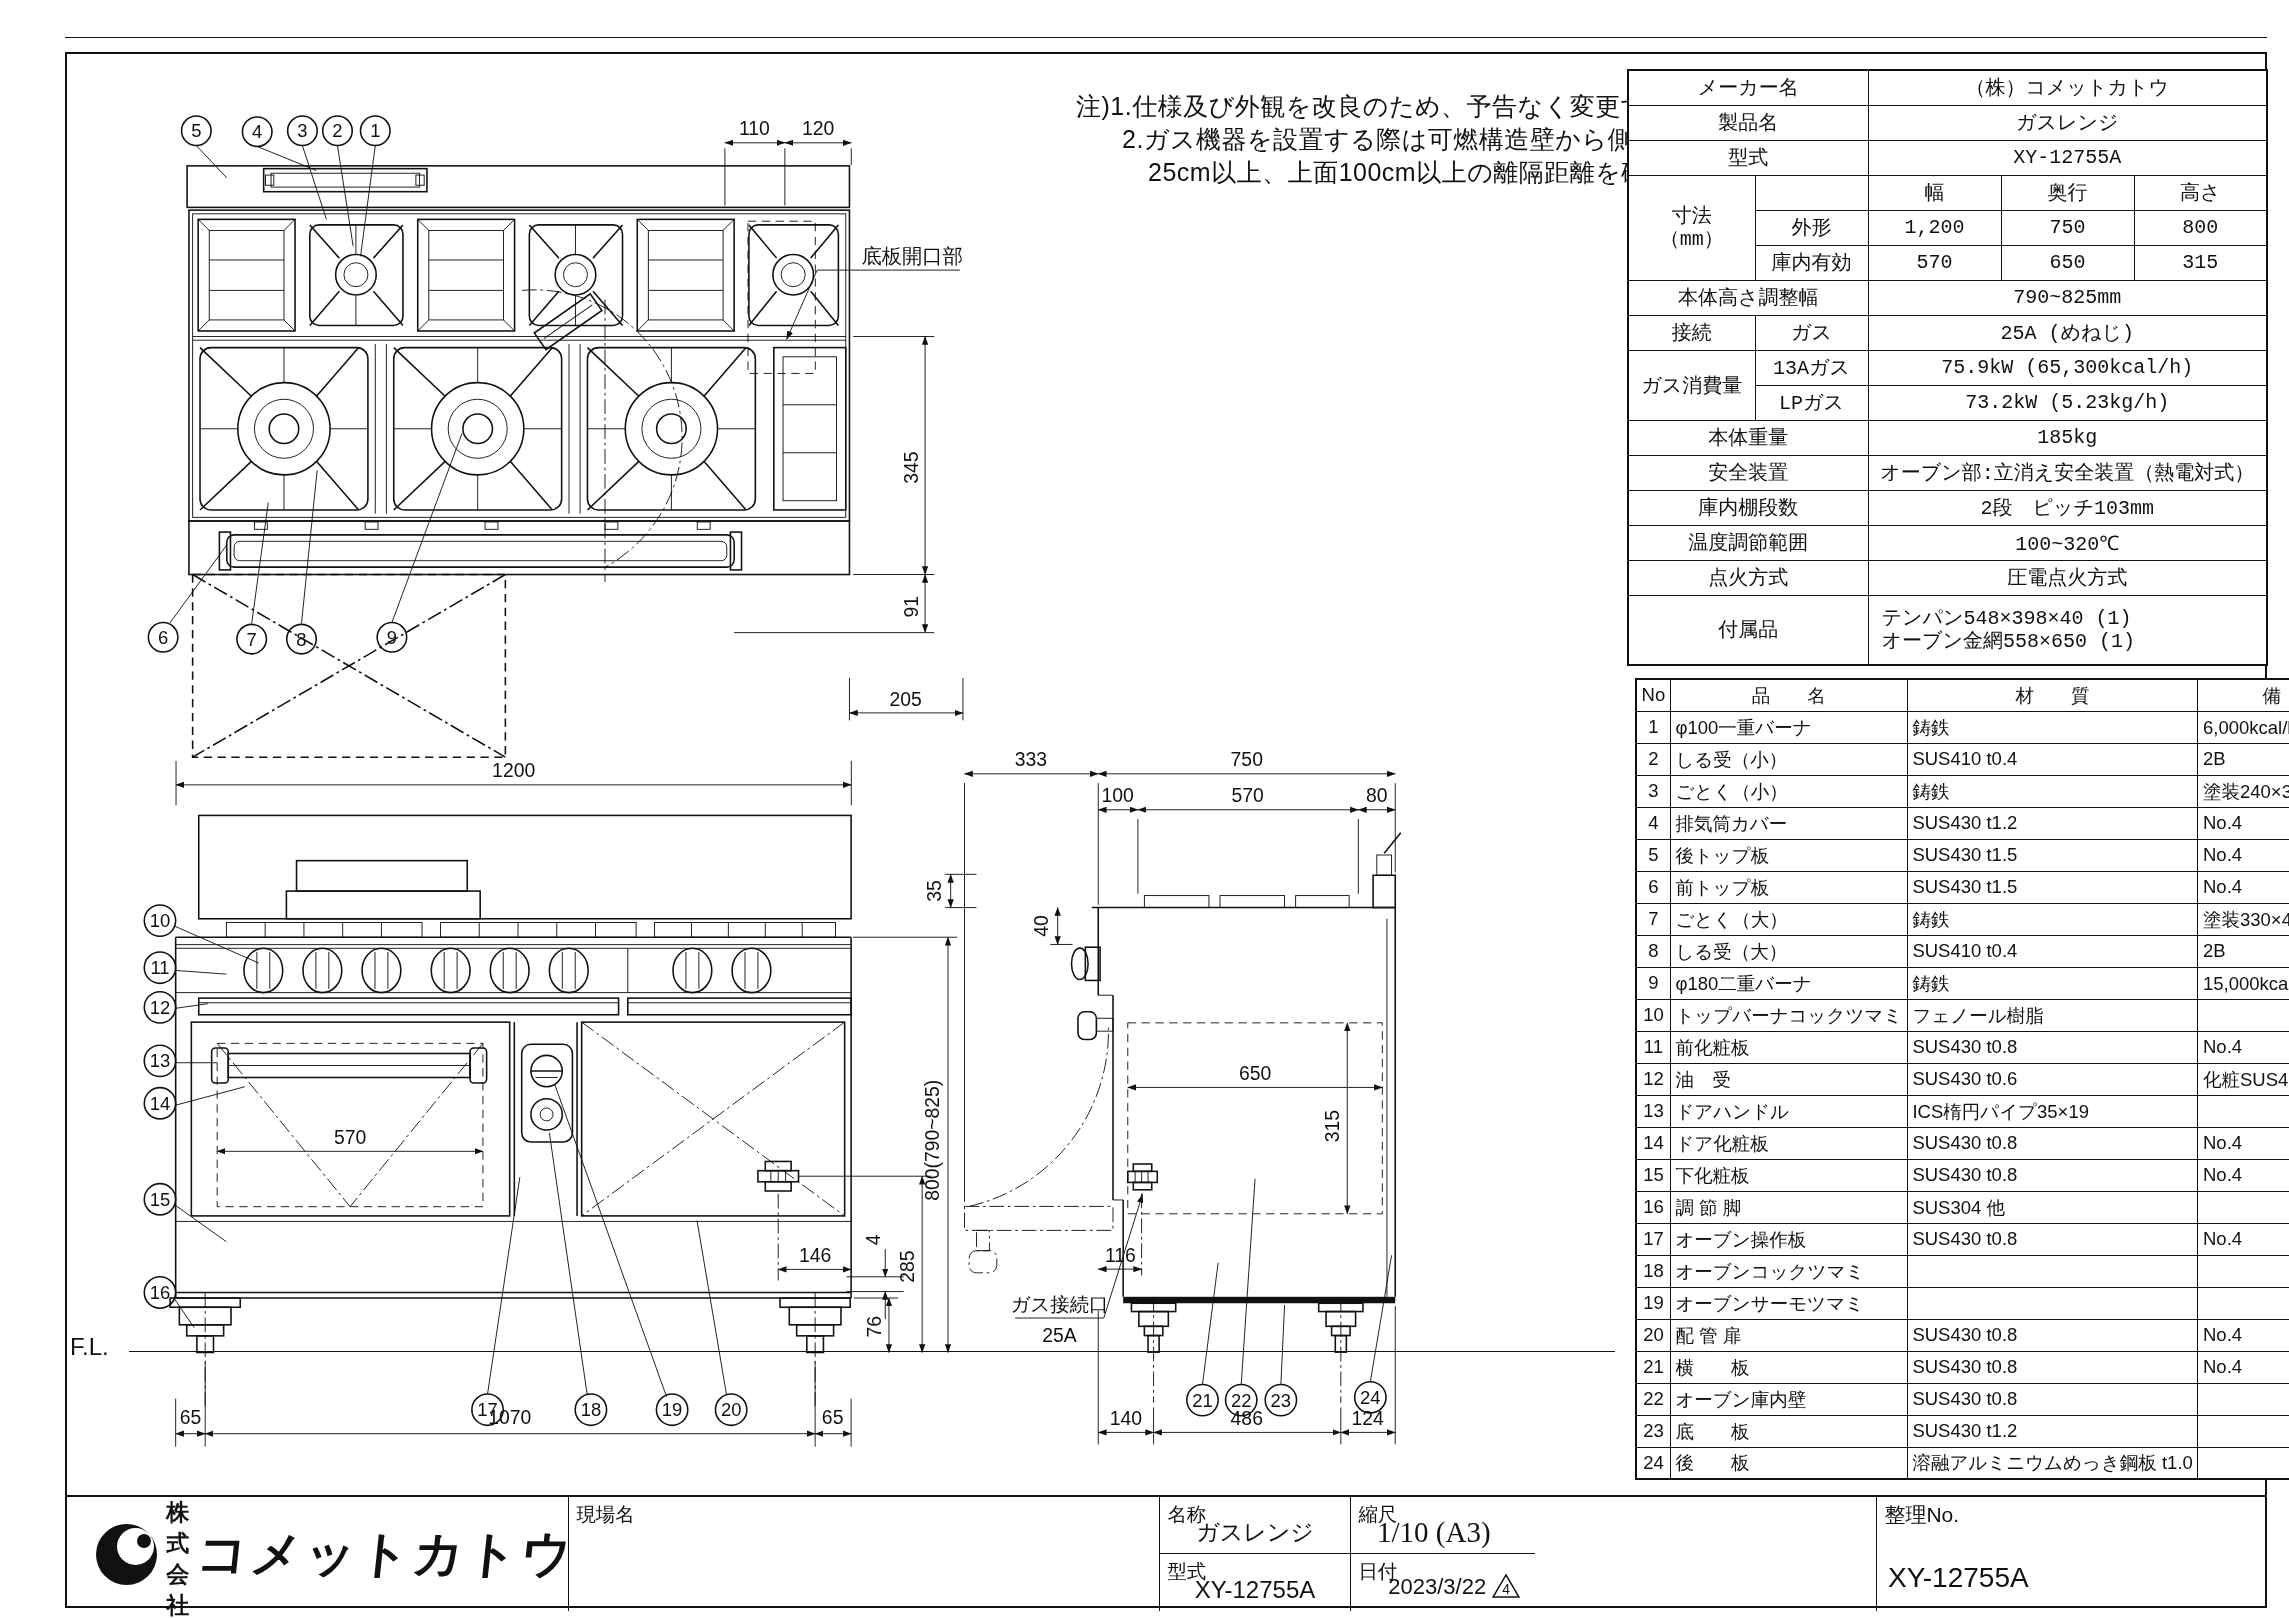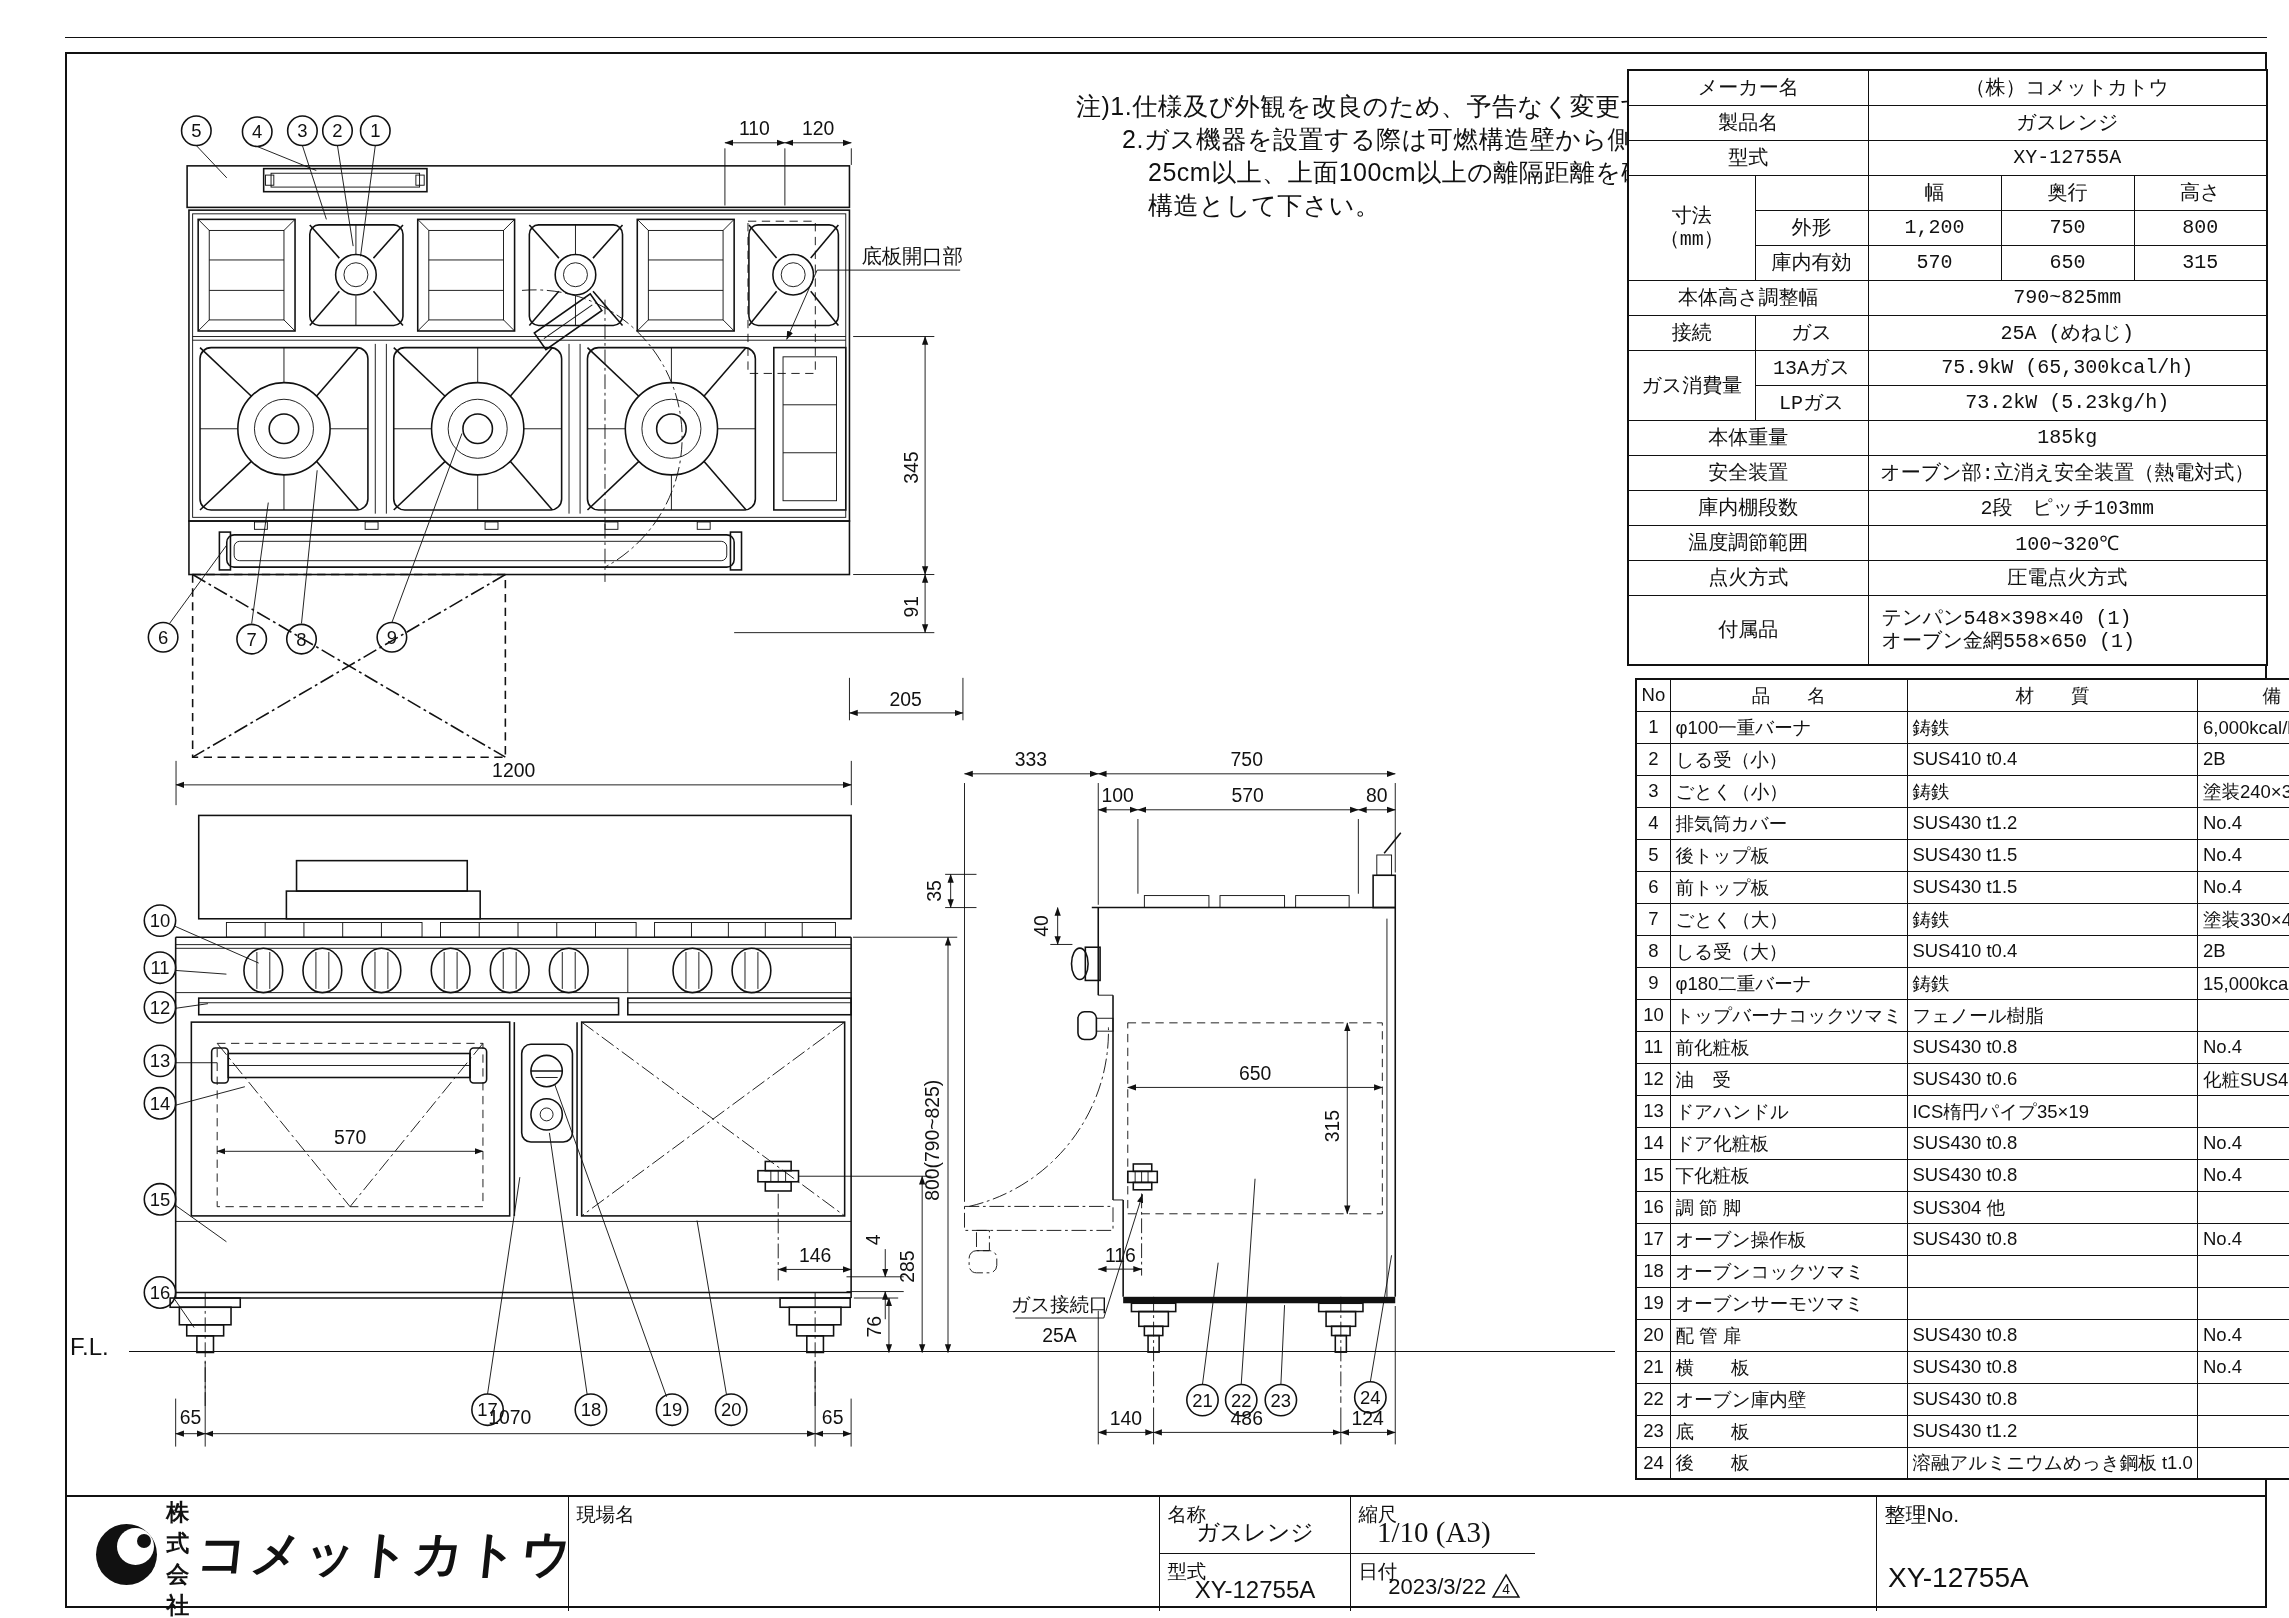--- a/index.html
+++ b/index.html
@@ -50,21 +50,20 @@
 
 <div class="sheet">
 
   <div class="line-h" style="left:65px;top:37px;width:2202px;"></div>
   <div class="frame"></div>
 
   <div class="notes">
     <div>注)1.仕様及び外観を改良のため、予告なく変更することがあります。</div>
     <div style="padding-left:46px">2.ガス機器を設置する際は可燃構造壁から側面30cm以上、背面</div>
     <div style="padding-left:72px">25cm以上、上面100cm以上の離隔距離を確保し、床は不燃</div>
-    <div style="padding-left:72px">構造として下さい。</div>
   </div>
 
   <svg style="left:88px;top:69px" width="891" height="738" viewBox="0 0 965 800">
     <defs>
       <marker id="aP" viewBox="0 0 10 10" refX="9" refY="5" markerWidth="10" markerHeight="10" orient="auto-start-reverse">
         <path d="M0,1.6 L9.5,5 L0,8.4 z" fill="#111"></path>
       </marker>
     </defs>
     <g class="ln">
       <rect x="107" y="105" width="718" height="45"></rect>

